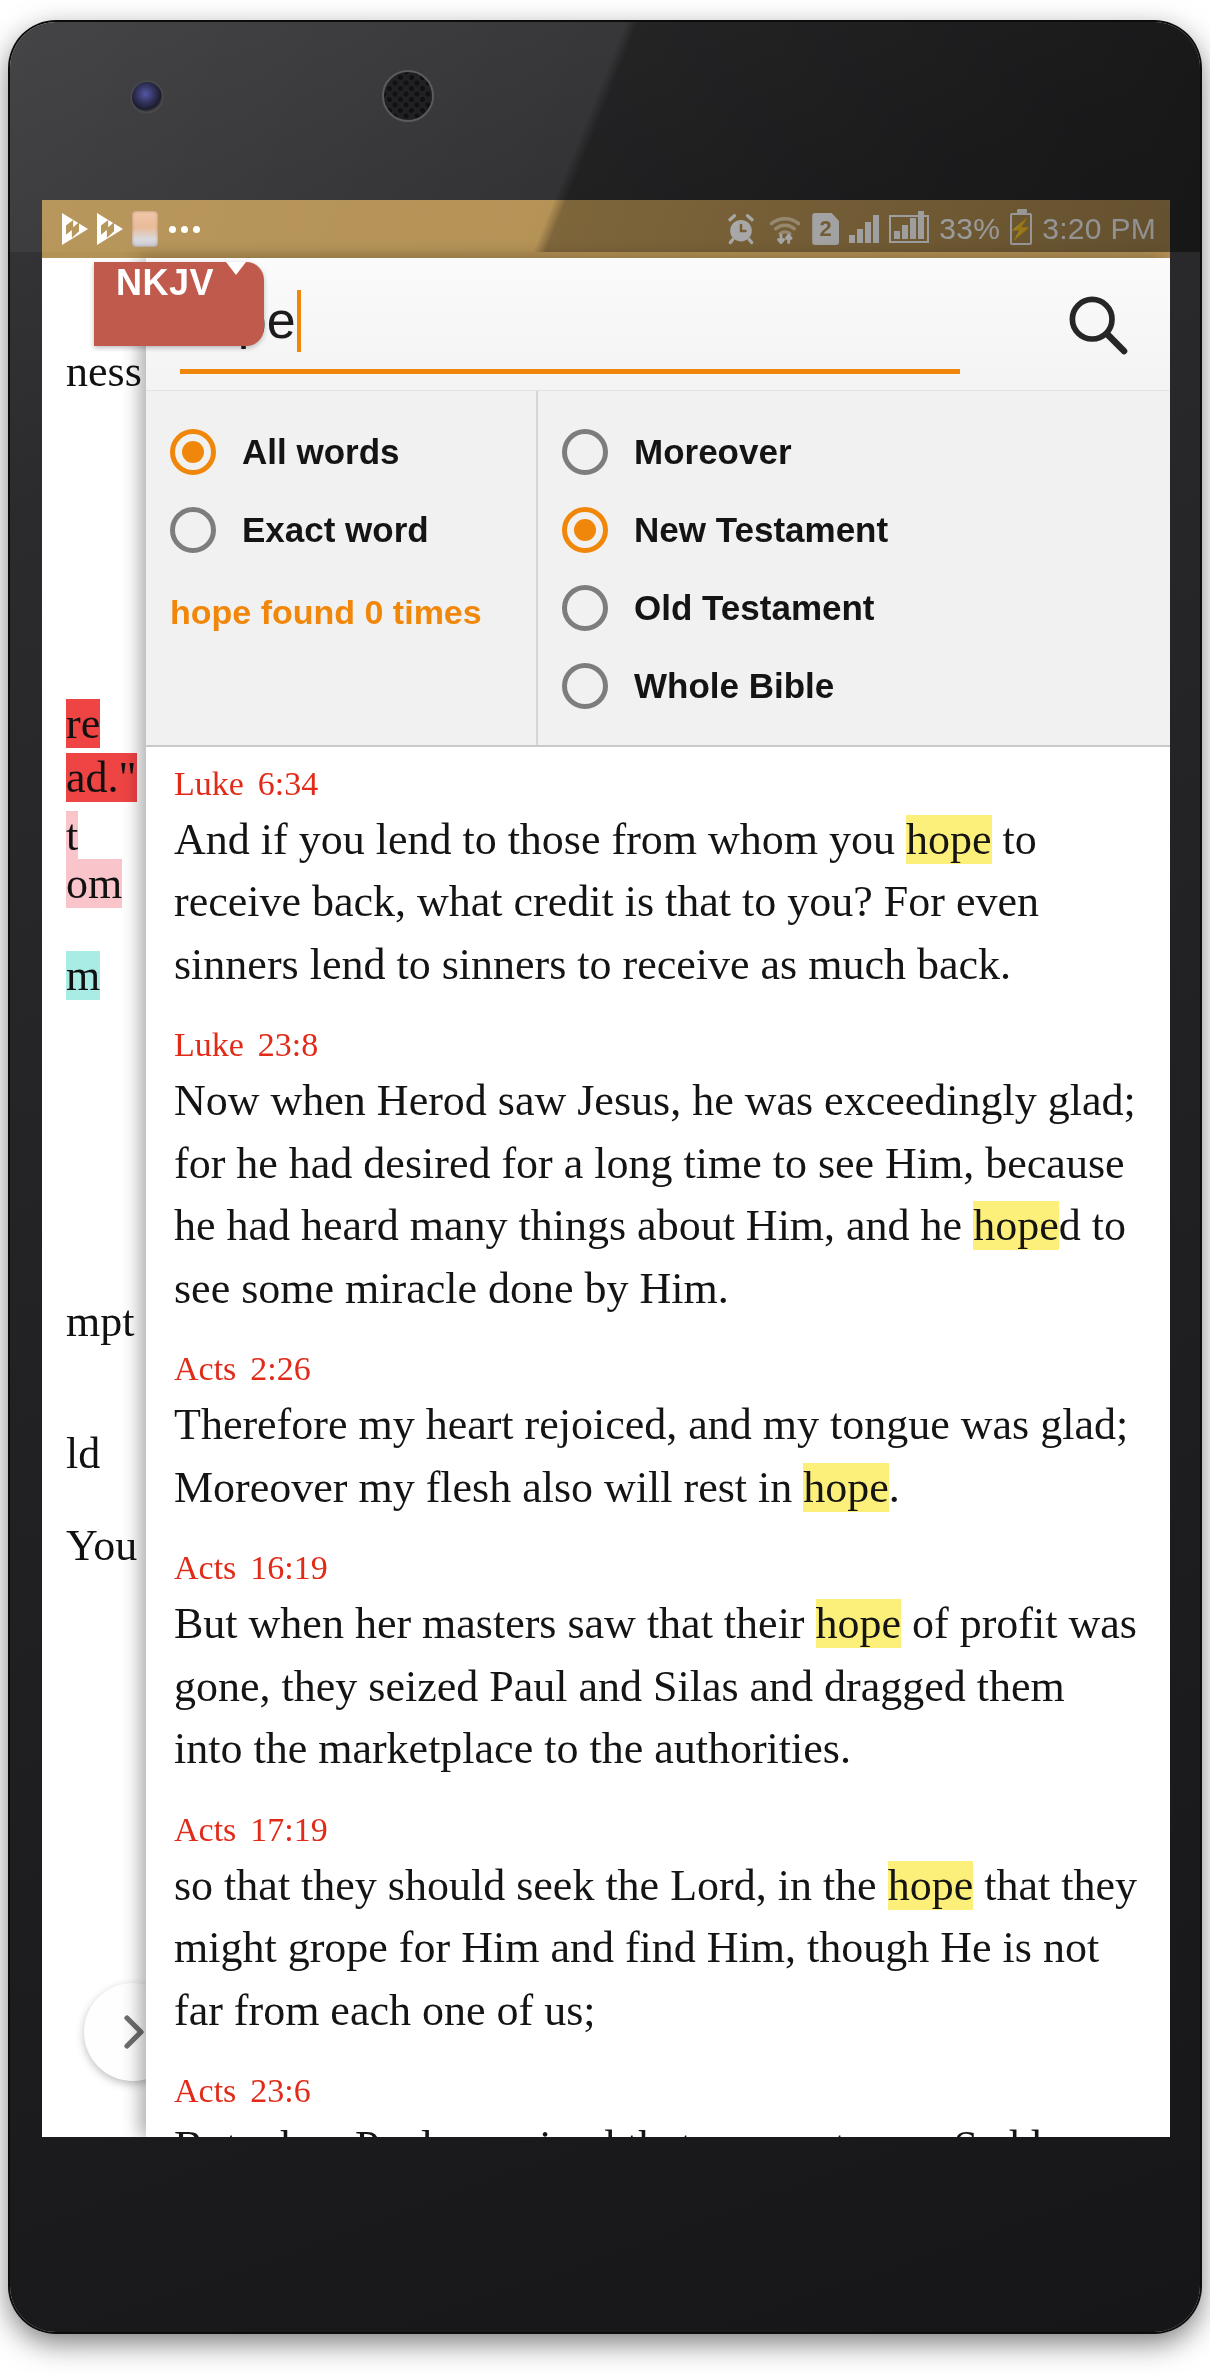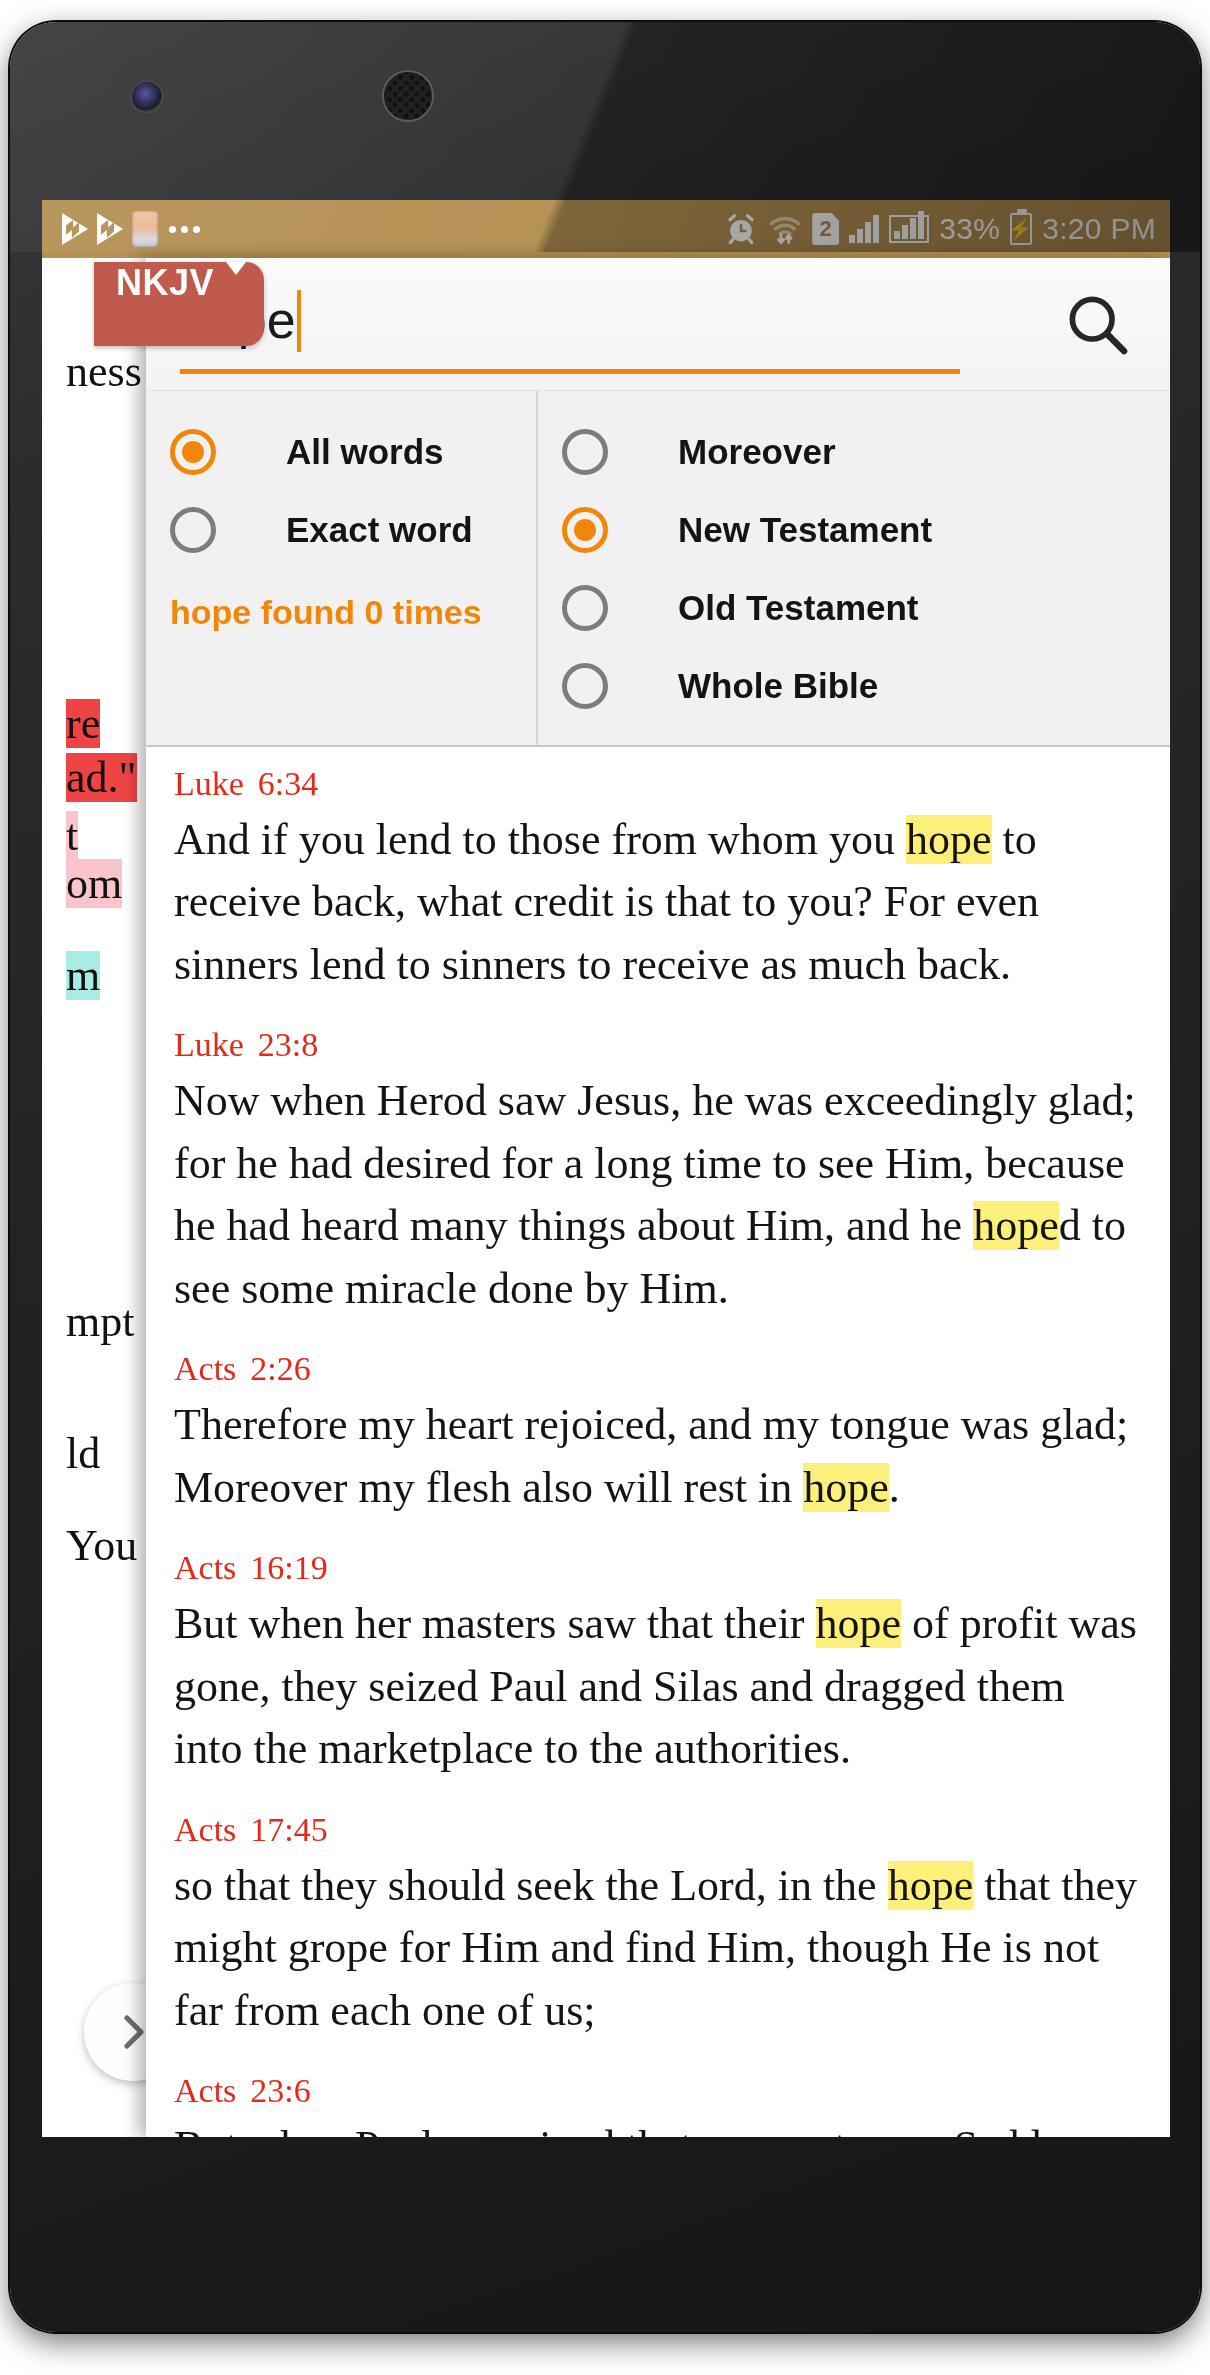--- a/index.html
+++ b/index.html
@@ -205,21 +205,21 @@
     background: #f1f1f1;
     border-top: 1px solid #e2e2e2;
     border-bottom: 2px solid #c9c9c9;
     flex: 0 0 auto;
   }
   #opt-left {
     width: 392px; border-right: 2px solid #d6d6d6;
     padding: 22px 0 18px 24px;
   }
   #opt-right { flex: 1; padding: 22px 0 20px 24px; }
-  .radio-row { display: flex; align-items: center; height: 78px; gap: 44px; }
+  .radio-row { display: flex; align-items: center; height: 78px; }
   .radio {
     width: 46px; height: 46px; border-radius: 50%;
     border: 5px solid #7d7d7d; background: #f1f1f1;
     display: flex; align-items: center; justify-content: center;
     flex: 0 0 auto;
   }
   .radio.on { border-color: #f0870a; }
   .radio.on::after { content:""; width: 22px; height: 22px; border-radius:50%; background: #f0870a; }
   .radio-label {
     margin-left: 26px; font-size: 35px; font-weight: 700; color: #141414;
@@ -396,21 +396,21 @@
           </div>
           <div class="verse">
             <div class="verse-ref"><span>Acts</span><span class="num">2:26</span></div>
             <div class="verse-text"><span>Therefore my heart rejoiced, and my tongue was glad; Moreover my flesh also will rest in </span><mark>hope</mark><span>.</span></div>
           </div>
           <div class="verse">
             <div class="verse-ref"><span>Acts</span><span class="num">16:19</span></div>
             <div class="verse-text"><span>But when her masters saw that their </span><mark>hope</mark><span> of profit was gone, they seized Paul and Silas and dragged them into the marketplace to the authorities.</span></div>
           </div>
           <div class="verse">
-            <div class="verse-ref"><span>Acts</span><span class="num">17:45</span></div>
+            <div class="verse-ref"><span>Acts</span><span class="num">17:19</span></div>
             <div class="verse-text"><span>so that they should seek the Lord, in the </span><mark>hope</mark><span> that they might grope for Him and find Him, though He is not far from each one of us;</span></div>
           </div>
           <div class="verse">
             <div class="verse-ref"><span>Acts</span><span class="num">23:6</span></div>
             <div class="verse-text"><span>But when Paul perceived that one part were Sadducees and the other Pharisees, he cried out in the council, "Men and brethren, I am a Pharisee, the son of a Pharisee; concerning the </span></div>
           </div>
         </div>
     </div>
   </div>
 

